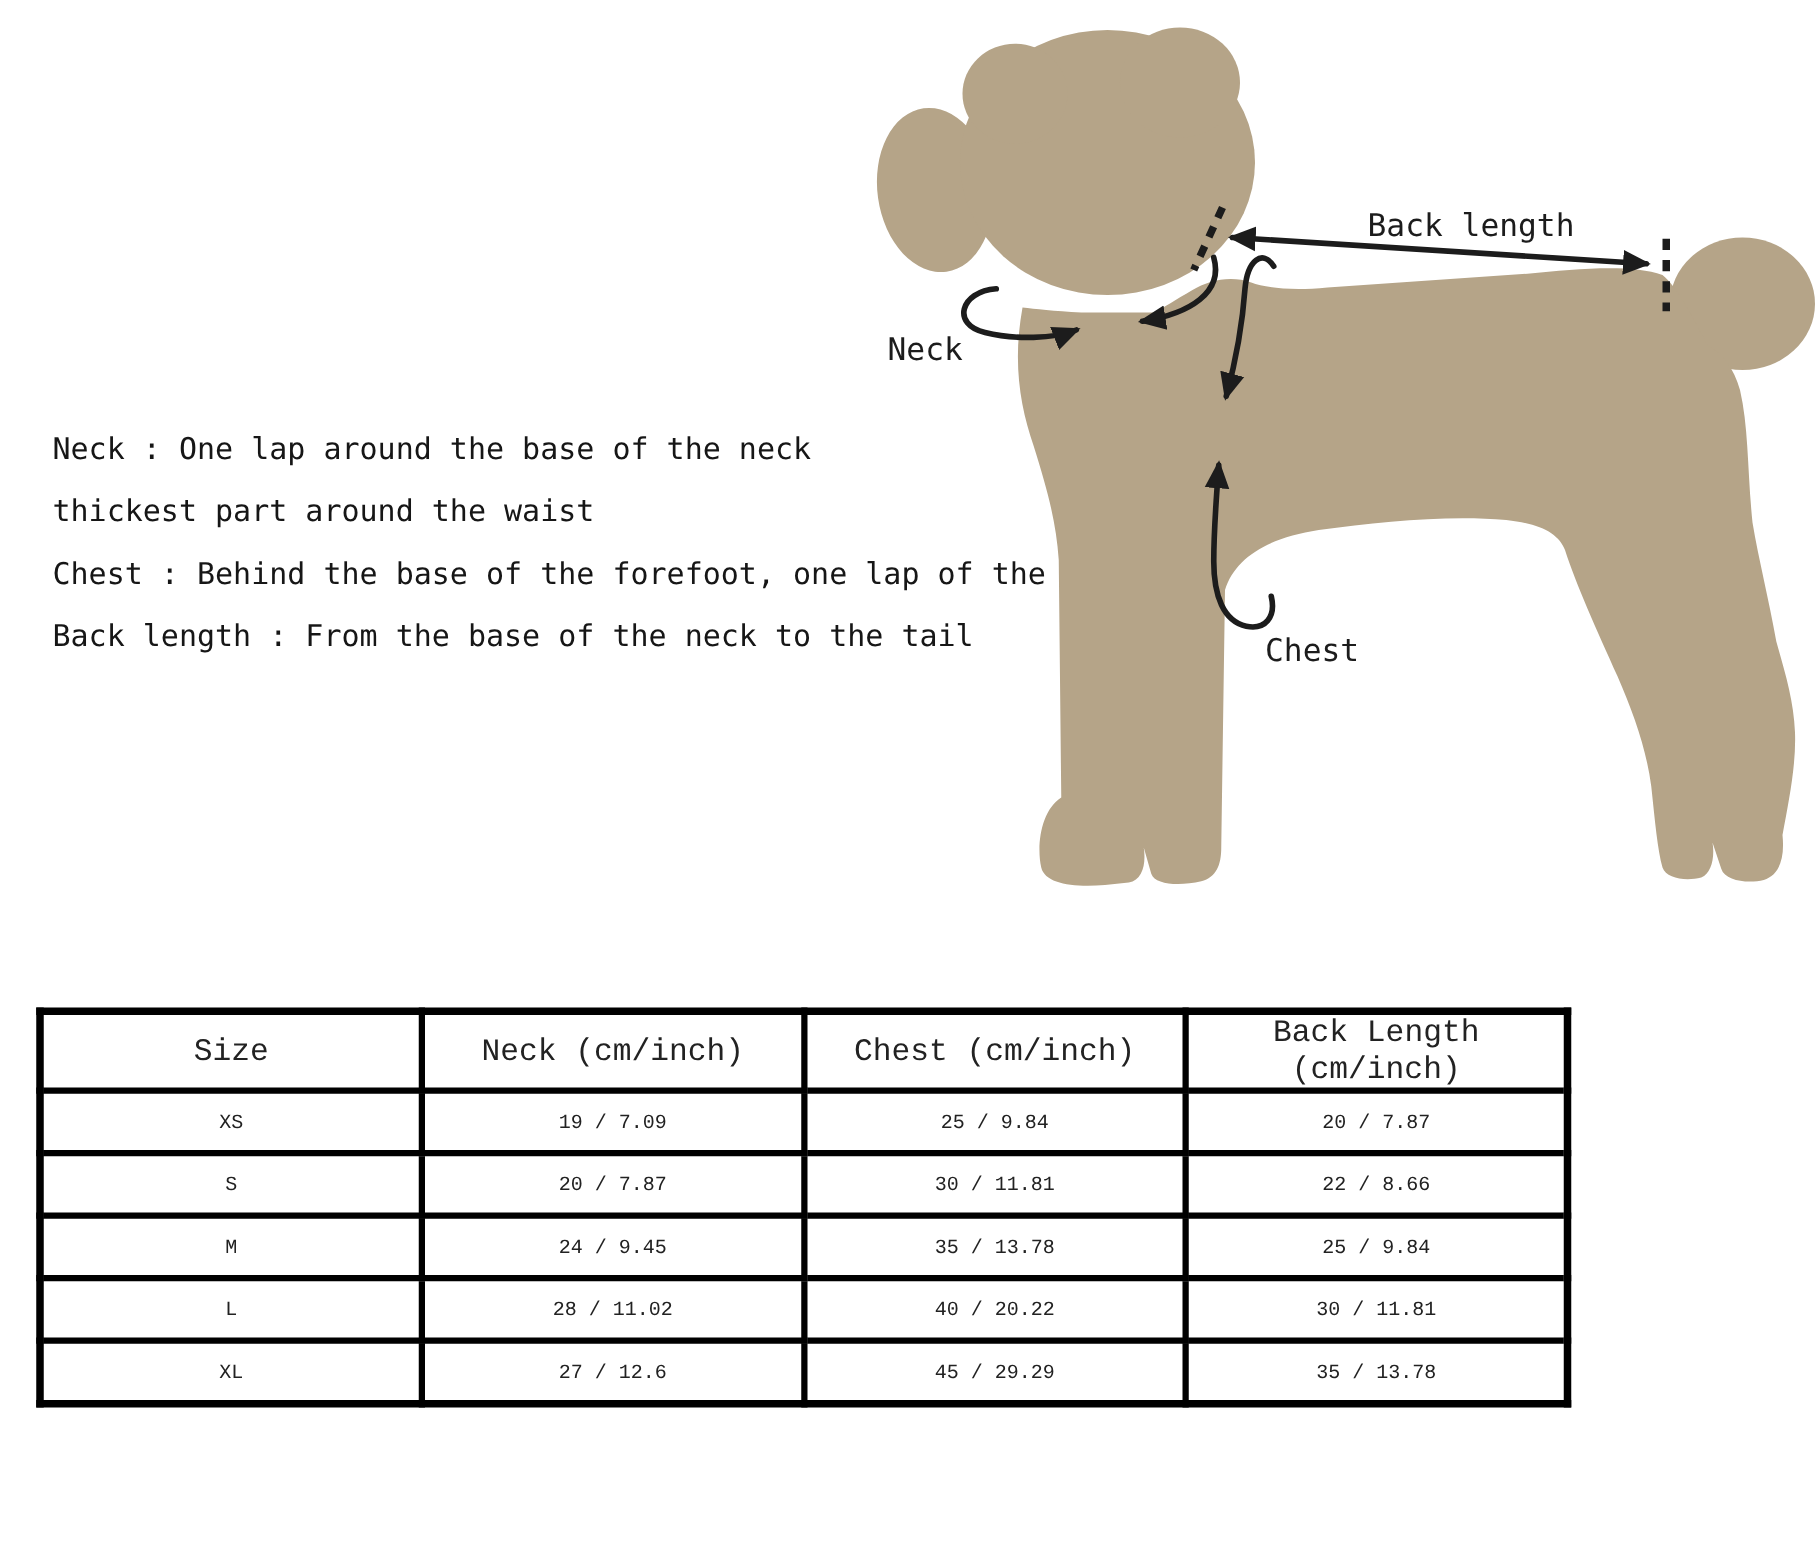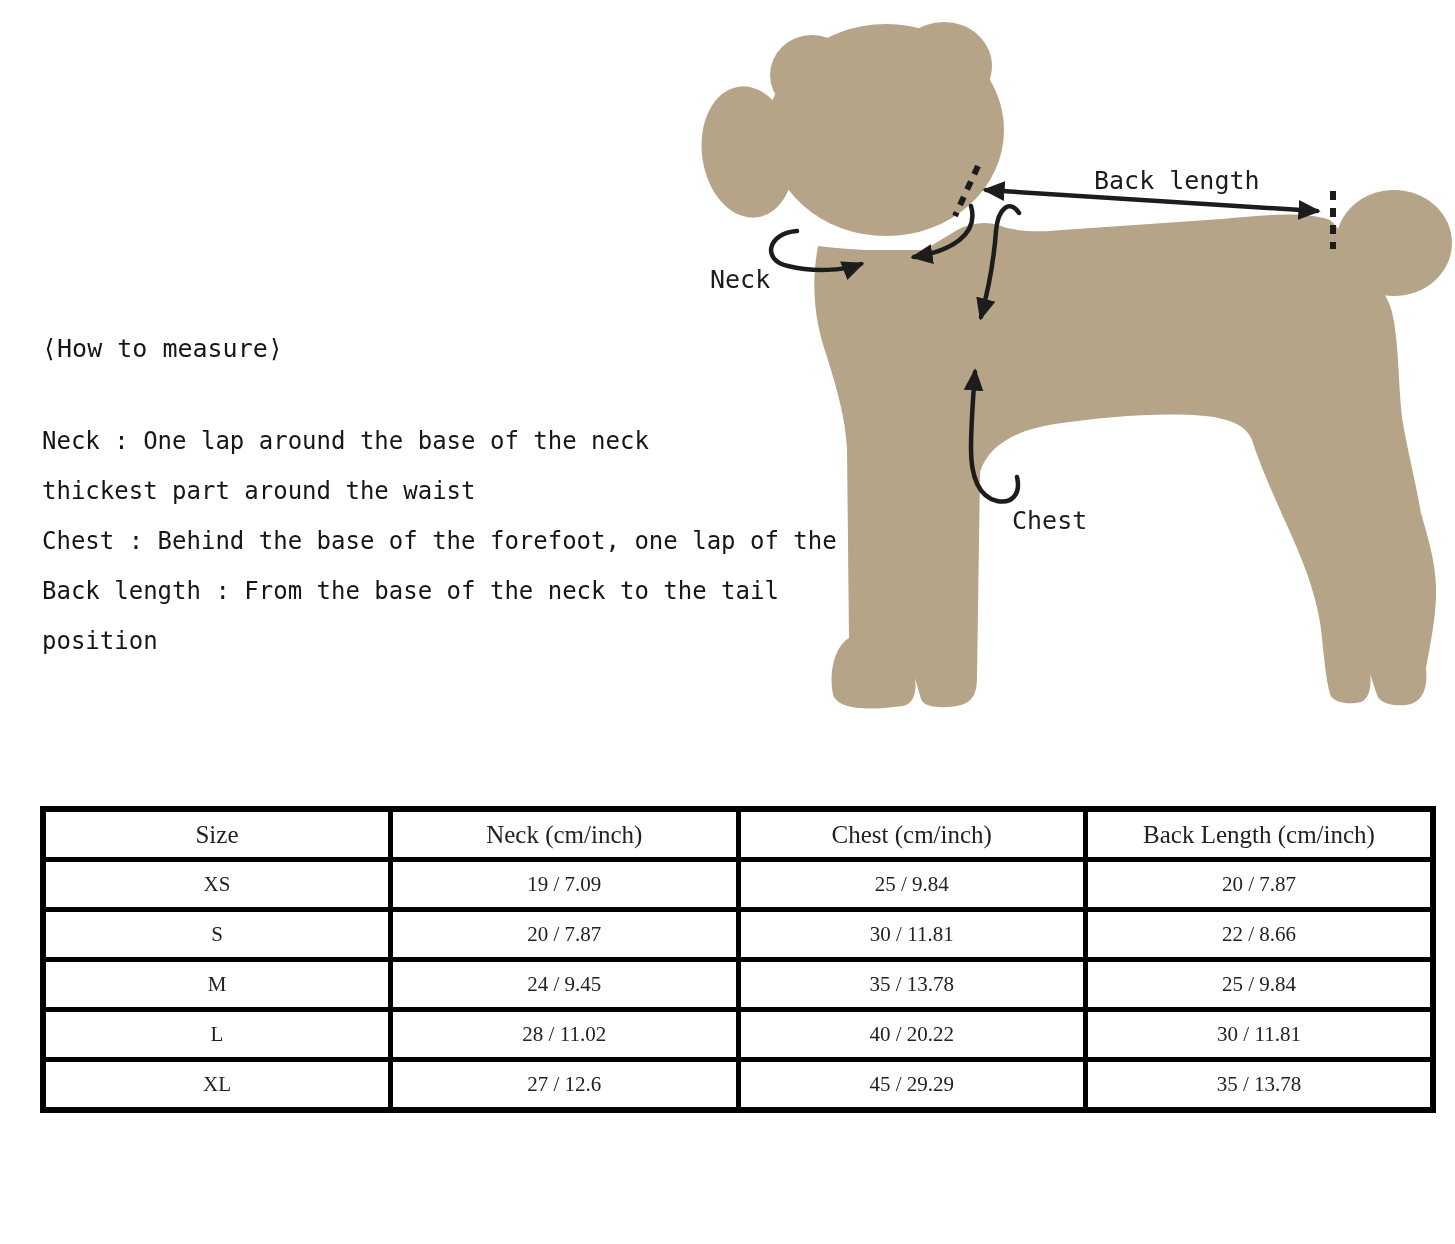--- a/index.html
+++ b/index.html
@@ -17,43 +17,41 @@
   .inst-lines{font-size:24px;line-height:50px;}
   .inst-line{white-space:nowrap;}
   
   .diagram{position:absolute;left:640px;top:0;width:815px;height:745px;}
   .diagram text{
     font-family:"DejaVu Sans Mono","Liberation Mono",monospace;
     font-size:25px;
   }
   
   .size-table{
-    position:absolute;left:40px;top:806px;width:1396px;
+    position:absolute;left:29px;top:806px;width:1228px;
     border-collapse:collapse;table-layout:fixed;
-    font-family:Liberation Serif, serif;
+    font-family:Liberation Mono, monospace;
   }
   .size-table th,.size-table td{
     border:5px solid #000;height:45px;text-align:center;vertical-align:middle;
     padding:0;color:#222;font-weight:400;
   }
   .size-table{border:6px solid #000;}
   .size-table th{font-size:25px;}
-  .size-table td{font-size:21px;}
+  .size-table td{font-size:16px;}
 </style>
 </head>
 <body>
 
 <div class="instructions">
-  <div class="inst-title">⟨How to measure⟩</div>
   <div class="inst-lines">
       <div class="inst-line">Neck : One lap around the base of the neck</div>
       <div class="inst-line">thickest part around the waist</div>
       <div class="inst-line">Chest : Behind the base of the forefoot, one lap of the</div>
       <div class="inst-line">Back length : From the base of the neck to the tail</div>
-      <div class="inst-line">position</div>
     </div>
 </div>
 
 <svg class="diagram" viewBox="640 0 815 745" width="815" height="745" xmlns="http://www.w3.org/2000/svg">
   <defs>
     <marker id="arrow" viewBox="0 0 10 10" refX="7.5" refY="5" markerWidth="5.5" markerHeight="5.5" orient="auto-start-reverse">
       <path class="ink-fill" d="M0,1 L9,5 L0,9 Z" fill="#1c1c1c"></path>
     </marker>
   </defs>
 

